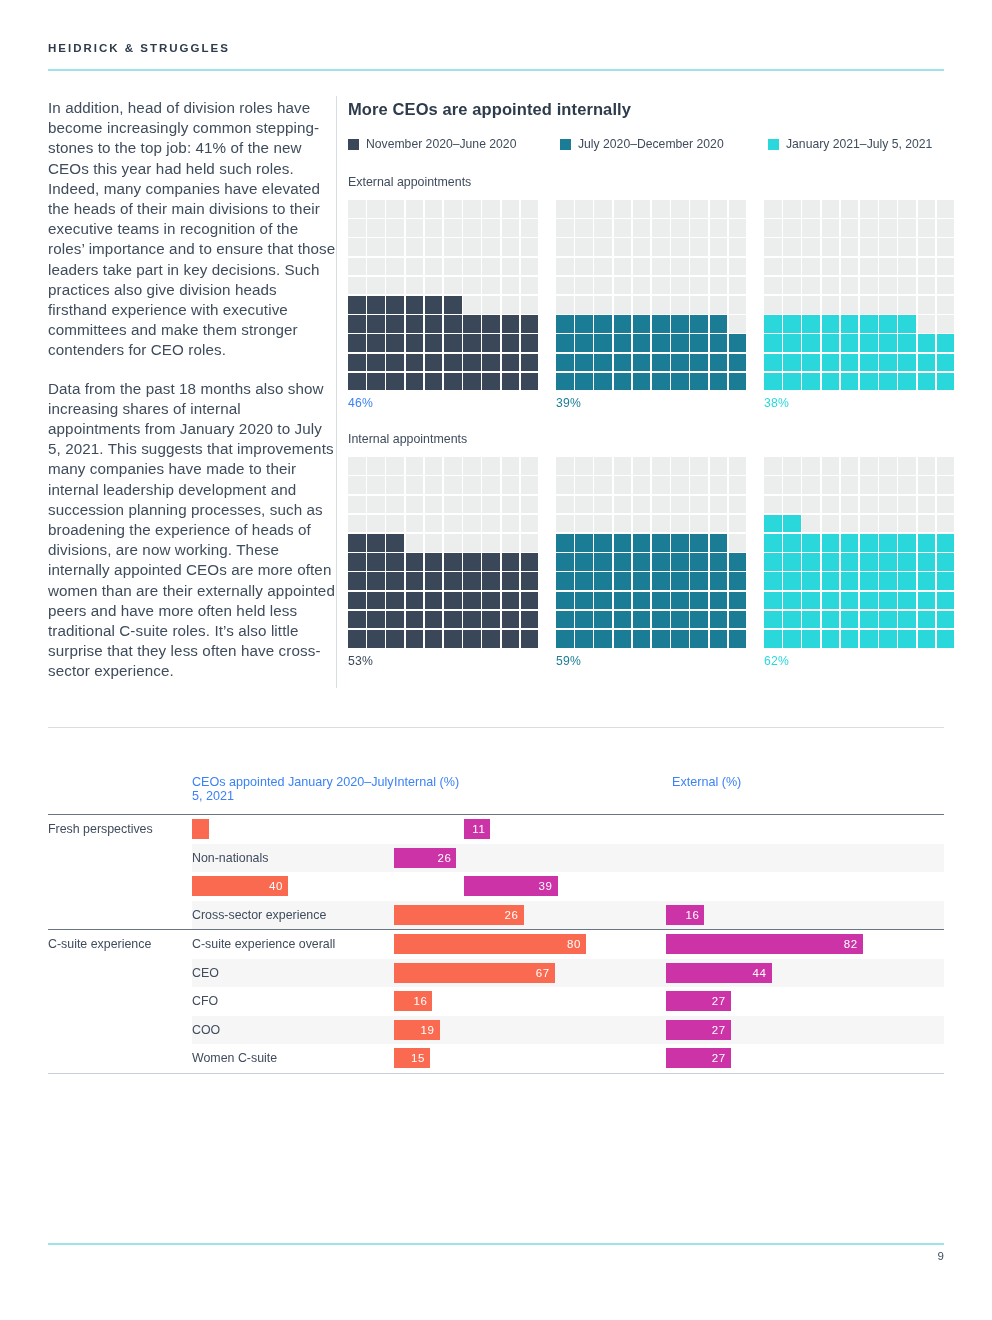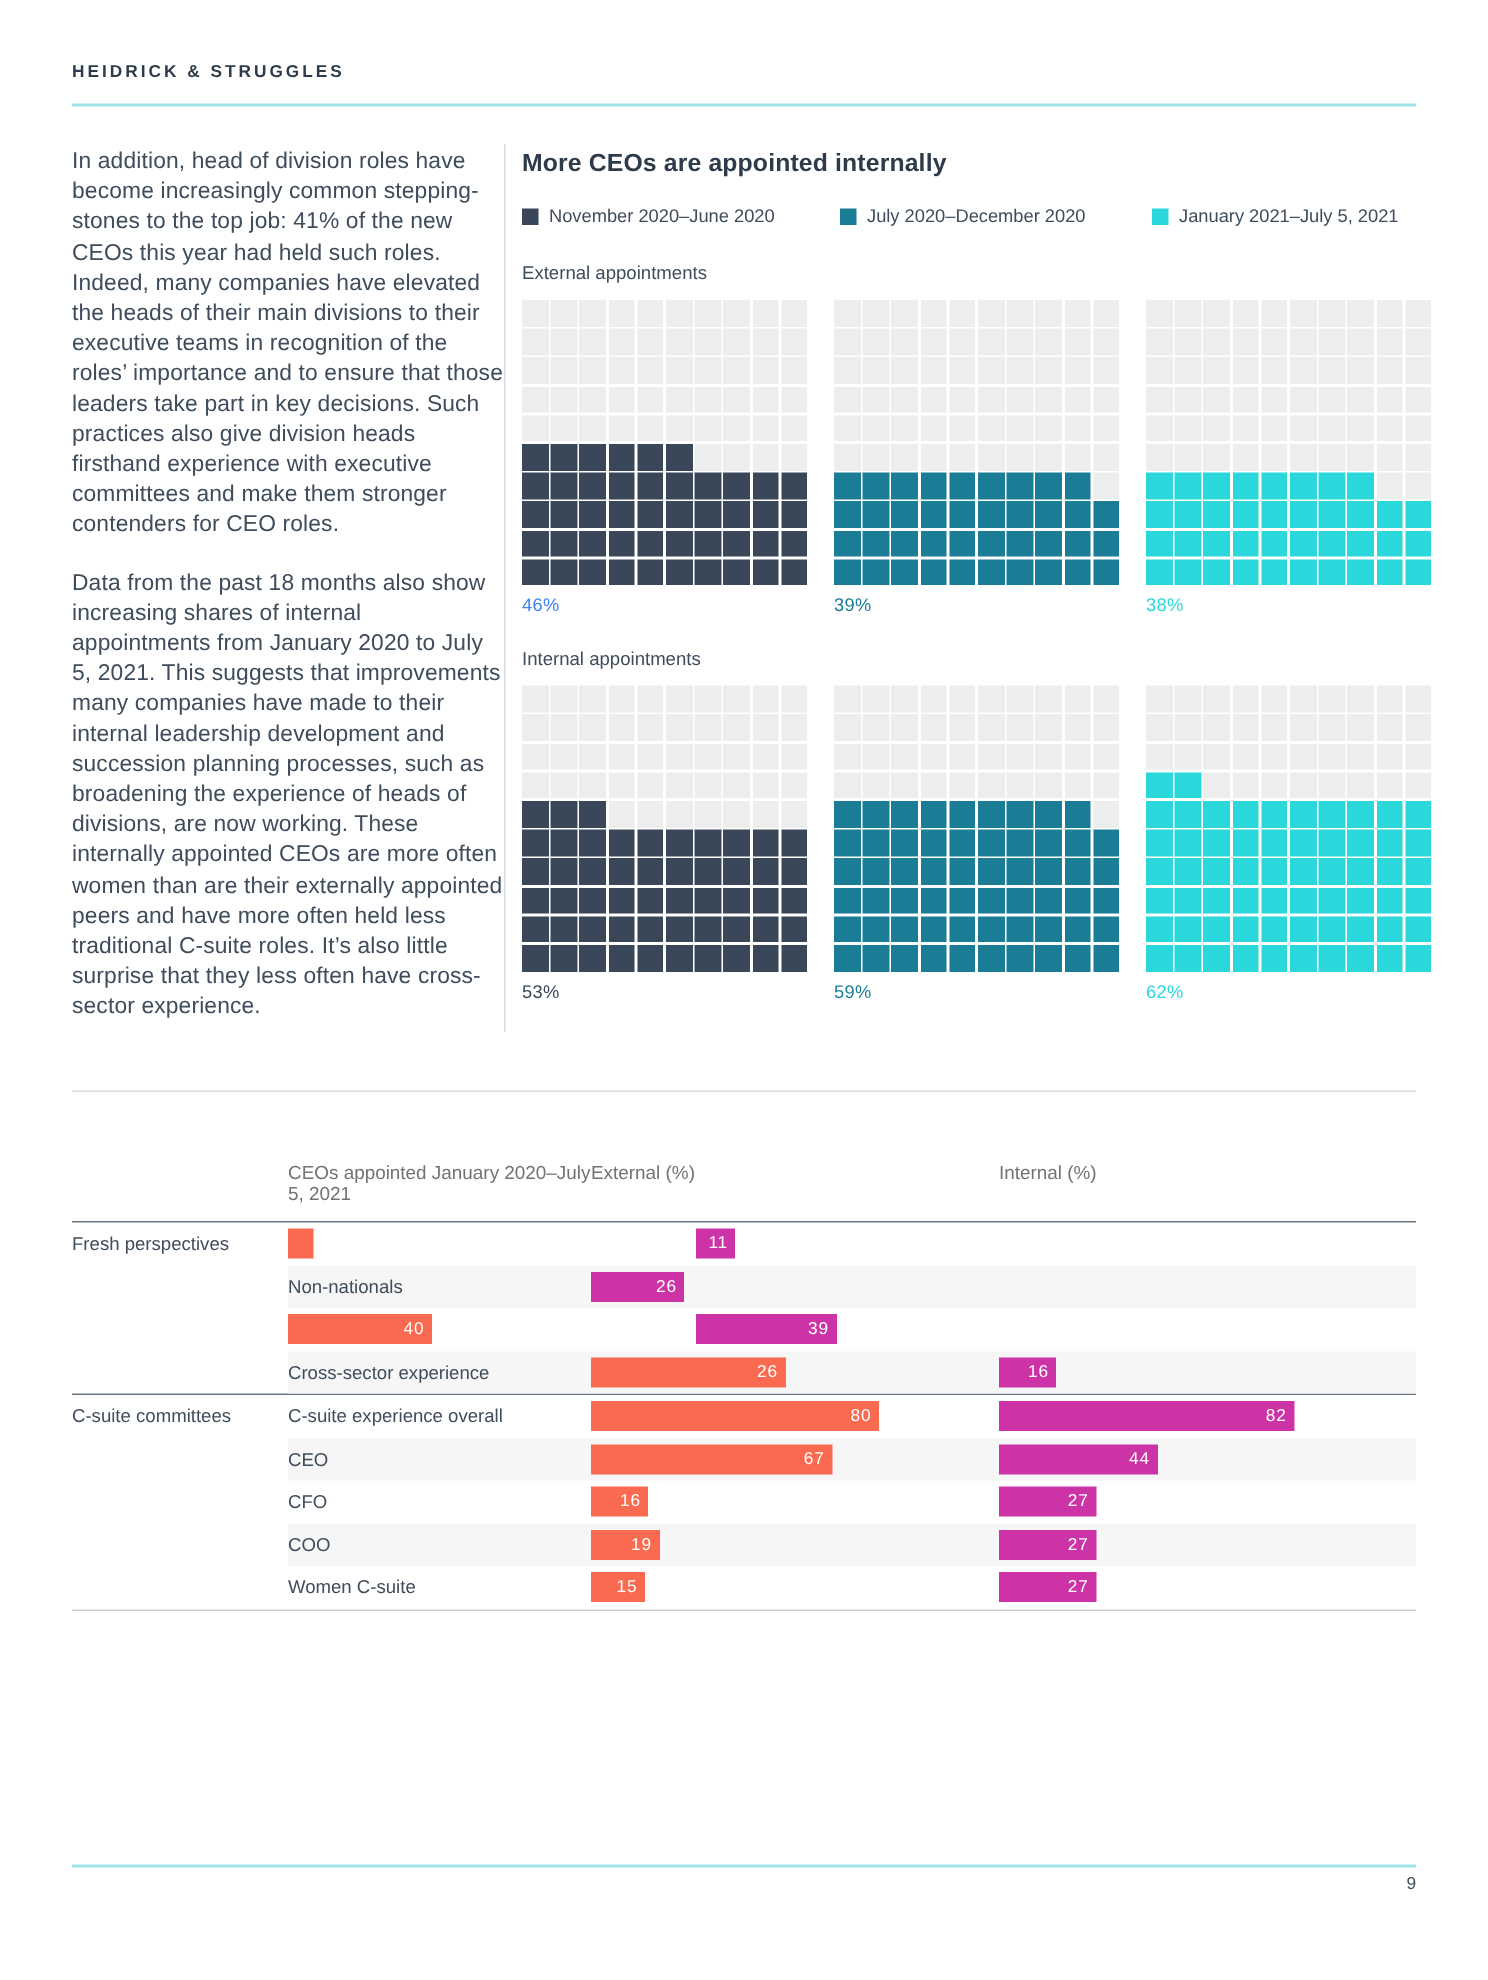--- a/index.html
+++ b/index.html
@@ -141,21 +141,21 @@
     left: 48px;
     top: 775px;
     width: 896px;
     font-size: 12.4px;
   }
   .thead {
     display: flex;
     padding-bottom: 11px;
   }
   .th {
-    color: #737373;
+    color: #3b82f6;
     font-size: 12.6px;
   }
   .th.c1 { width: 144px; }
   .th.c2 { width: 202px; }
   .th.c3 { width: 272px; }
   .th.c4 { flex: 1; }
   .thead-rule {
     height: 1px;
     background: #6b7683;
     width: 100%;
@@ -909,22 +909,22 @@
         </div>
     </div>
   </div>
 
   <div class="section-rule"></div>
 
   <div class="table-wrap">
     <div class="thead">
       <div class="th c1"></div>
       <div class="th c2">CEOs appointed January 2020–July 5, 2021</div>
+      <div class="th c4">Internal (%)</div>
       <div class="th c3">External (%)</div>
-      <div class="th c4">Internal (%)</div>
     </div>
     <div class="thead-rule"></div>
     <div id="table-body">
         <div class="trow">
           <div class="td c1">Fresh perspectives</div>
           <div class="td c3 bar-cell">
             <div class="bar outside" style="width: 16.8px; background: rgb(250, 106, 80);">
               <span class="bar-val" style="color: rgb(250, 106, 80);">7</span>
             </div>
           </div>
@@ -967,21 +967,21 @@
             </div>
           </div>
           <div class="td c4 bar-cell">
             <div class="bar" style="width: 38.4px; background: rgb(204, 51, 166);">
               <span class="bar-val">16</span>
             </div>
           </div>
         </div>
         <div class="group-rule"></div>
         <div class="trow">
-          <div class="td c1">C-suite committees</div>
+          <div class="td c1">C-suite experience</div>
           <div class="td c2">C-suite experience overall</div>
           <div class="td c3 bar-cell">
             <div class="bar" style="width: 192px; background: rgb(250, 106, 80);">
               <span class="bar-val">80</span>
             </div>
           </div>
           <div class="td c4 bar-cell">
             <div class="bar" style="width: 196.8px; background: rgb(204, 51, 166);">
               <span class="bar-val">82</span>
             </div>

